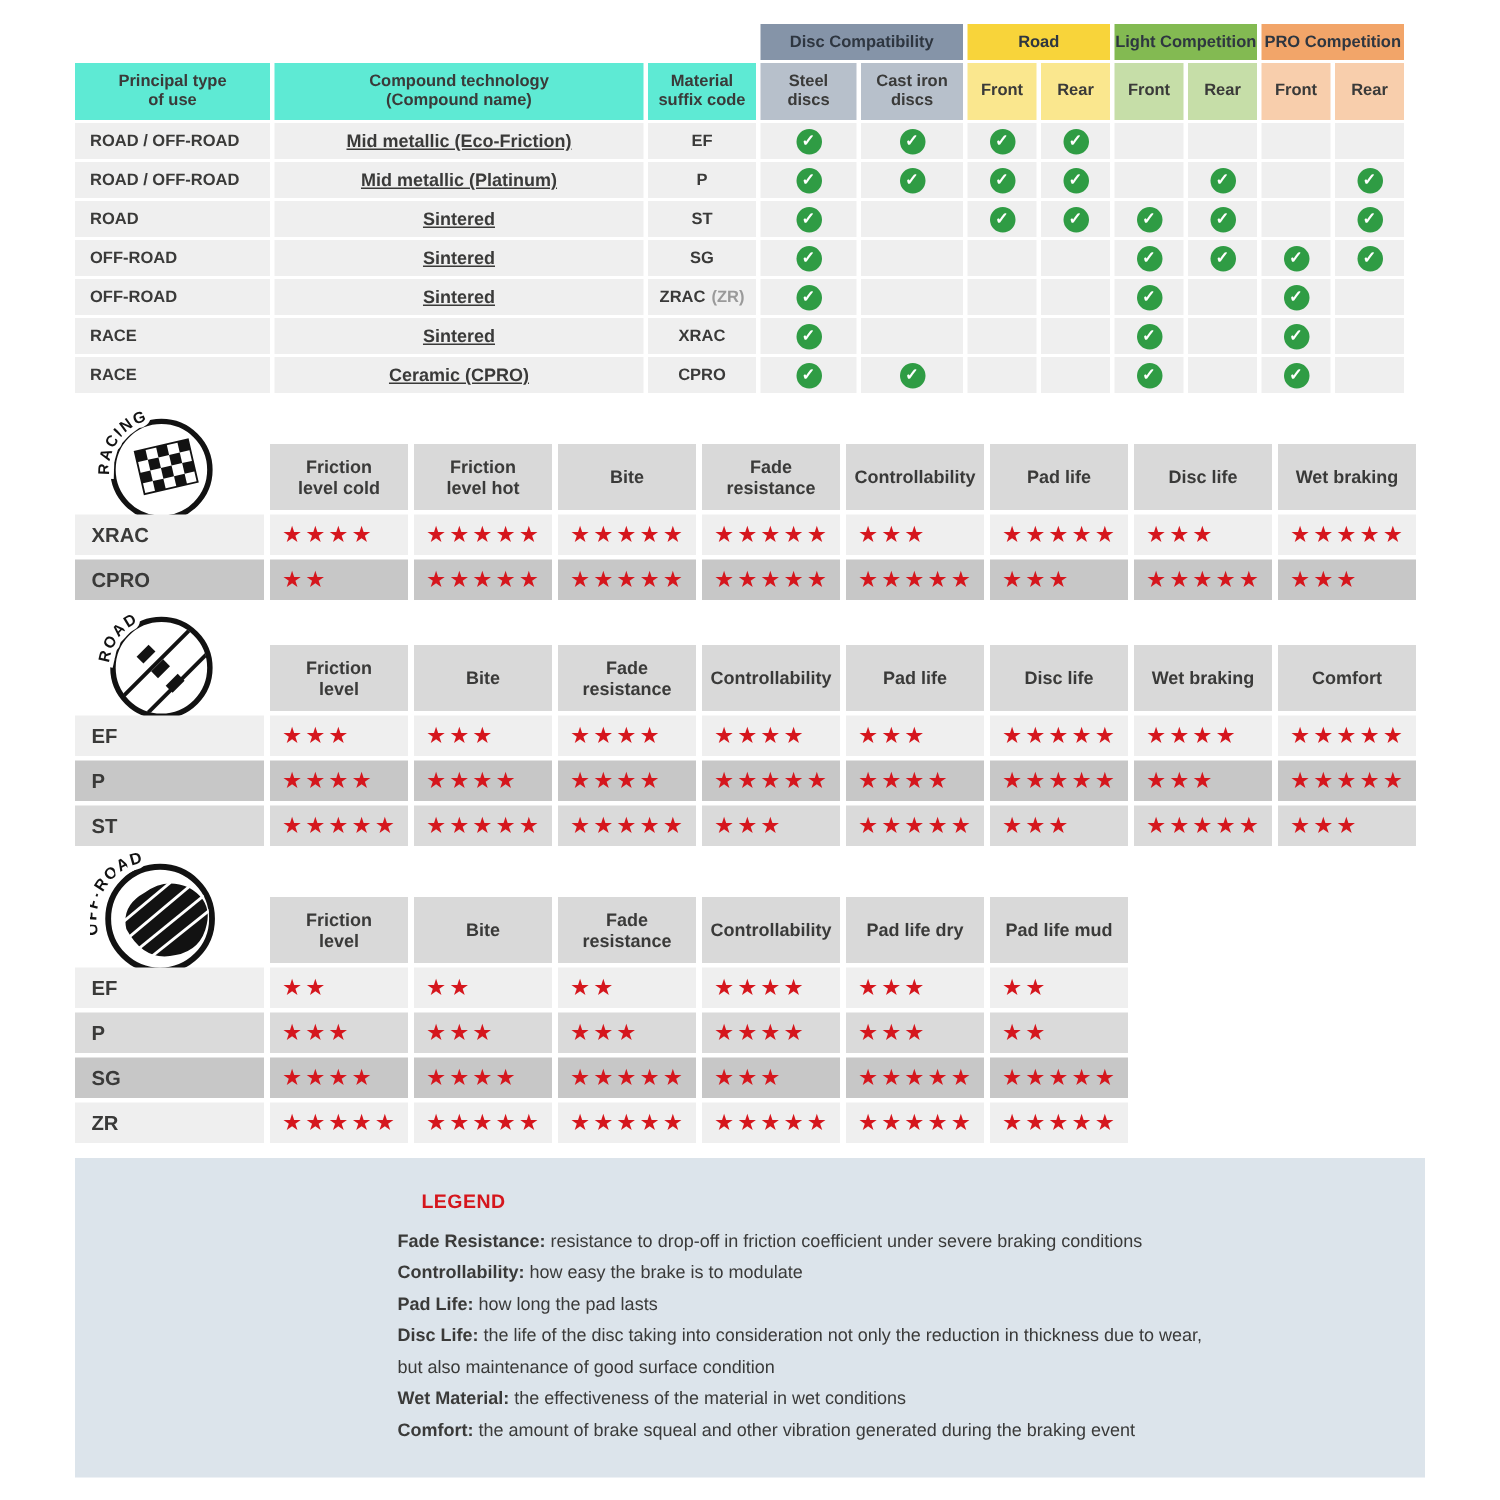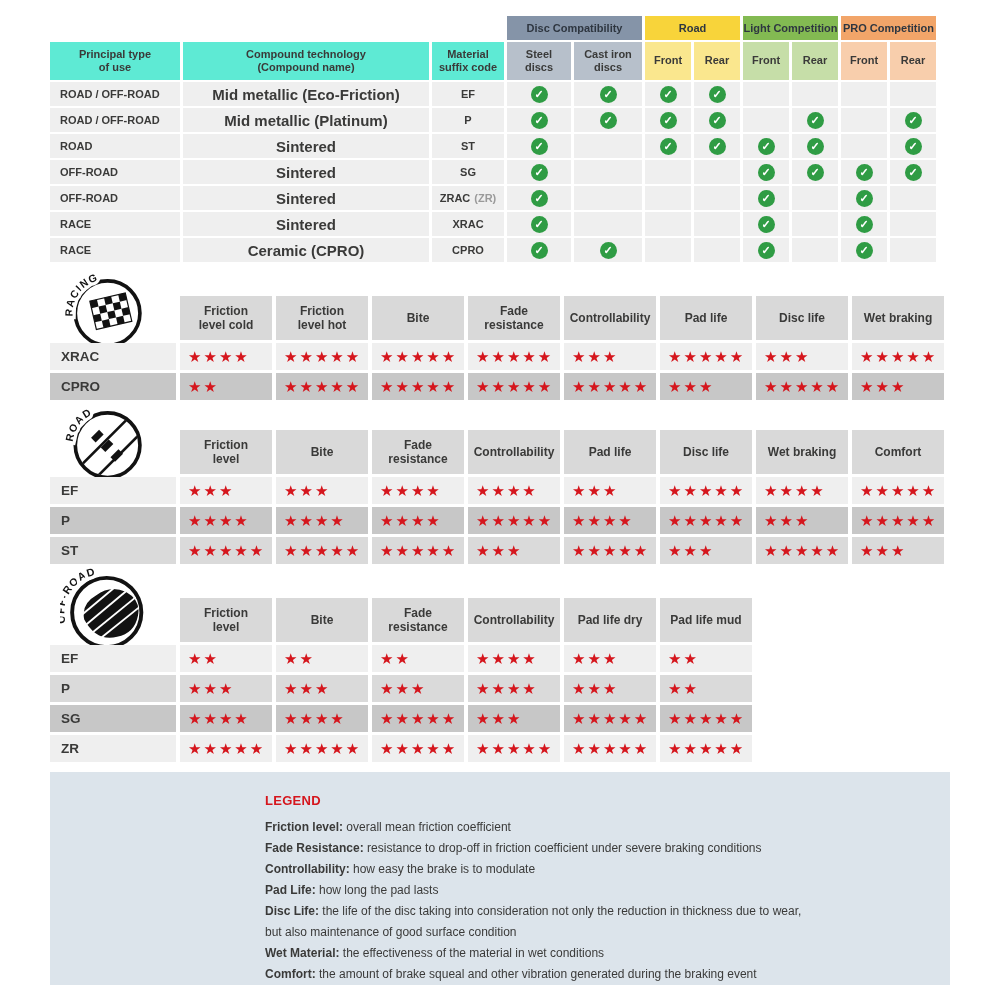--- a/index.html
+++ b/index.html
@@ -19,21 +19,21 @@
   }
   .gcell,.hcell,.dcell{display:flex;align-items:center;justify-content:center;}
   .gcell{font-weight:bold;font-size:11px;color:#2e3640;}
   .ghost{background:transparent;}
   .hcell{
     background:#5eead4;font-weight:bold;font-size:11px;line-height:1.2;
     text-align:center;white-space:pre-line;color:#3a3a39;
   }
   .dcell{background:#efefef;font-size:11px;font-weight:bold;}
   .dcell.left{justify-content:flex-start;padding-left:10px;}
-  .dcell.mid{font-size:15px;}
+  .dcell.mid{font-size:12px;text-decoration:underline;}
   .code-note{color:#9a9a9a;margin-left:4px;font-weight:bold;}
   .check{
     width:17px;height:17px;border-radius:50%;
     color:#fff;display:flex;align-items:center;justify-content:center;
     font-size:11px;font-weight:bold;line-height:1;
   }
 
   
   .rate-table{position:absolute;display:grid;gap:3px 4px;}
   .rt-hdr{
@@ -46,21 +46,21 @@
   .row-mid{background:#dadada;}
   .row-dark{background:#c7c7c7;}
 
   .sec-icon{position:absolute;}
 
   
   #legend{
     position:absolute;left:50px;top:772px;width:900px;height:213px;
   }
   #legend-inner{padding:21px 30px 0 215px;}
-  #legend-title{font-weight:bold;font-size:13px;margin-bottom:9px;letter-spacing:0.3px;}
+  #legend-title{font-weight:bold;font-size:13px;margin-bottom:9px;letter-spacing:0.3px;margin-left:16px;}
   .legend-line{font-size:12px;line-height:21px;color:#3a3a39;}
   .legend-line b{font-weight:bold;}
 </style>
 </head>
 <body>
 
 <div id="stage">
 
   <div id="comp-table">
       <div class="gcell ghost" style="grid-column: span 3;"></div>
@@ -413,21 +413,20 @@
       <div class="rt-stars row-light" style="color: rgb(213, 22, 29);">★★★★★</div>
       <div class="rt-stars row-light" style="color: rgb(213, 22, 29);">★★★★★</div>
       <div class="rt-stars row-light" style="color: rgb(213, 22, 29);">★★★★★</div>
       <div class="rt-stars row-light" style="color: rgb(213, 22, 29);">★★★★★</div>
     </div>
 
   <div id="legend" style="background: rgb(220, 228, 235);">
     <div id="legend-inner">
       <div id="legend-title" style="color: rgb(213, 22, 29);">LEGEND</div>
       <div id="legend-entries">
-          <div class="legend-line"><b>Friction level:</b> overall mean friction coefficient</div>
           <div class="legend-line"><b>Fade Resistance:</b> resistance to drop-off in friction coefficient under severe braking conditions</div>
           <div class="legend-line"><b>Controllability:</b> how easy the brake is to modulate</div>
           <div class="legend-line"><b>Pad Life:</b> how long the pad lasts</div>
           <div class="legend-line"><b>Disc Life:</b> the life of the disc taking into consideration not only the reduction in thickness due to wear,</div>
           <div class="legend-line">but also maintenance of good surface condition</div>
           <div class="legend-line"><b>Wet Material:</b> the effectiveness of the material in wet conditions</div>
           <div class="legend-line"><b>Comfort:</b> the amount of brake squeal and other vibration generated during the braking event</div>
         </div>
     </div>
   </div>

